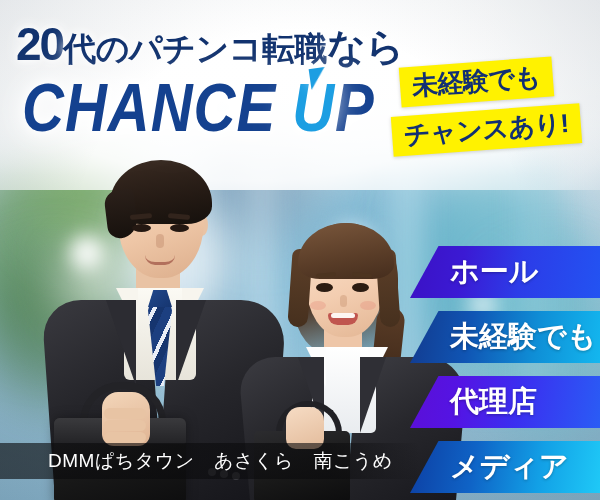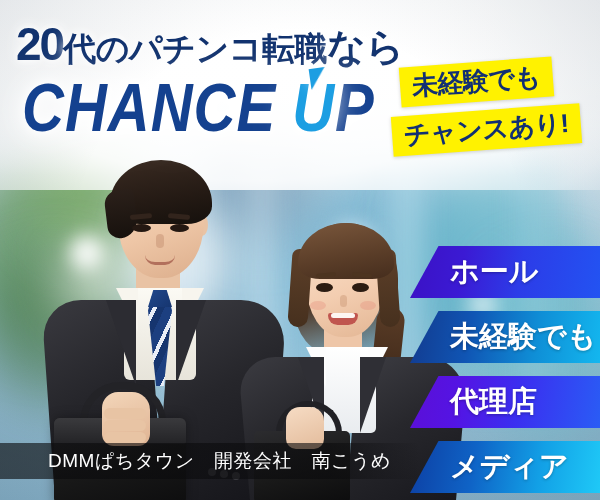--- a/index.html
+++ b/index.html
@@ -476,16 +476,16 @@
     <span>未経験でも</span>
   </div>
   <div class="cat-bar" id="cat4">
     <span>メディア</span>
   </div>
   <div class="cat-bar" id="cat3">
     <span>代理店</span>
   </div>
 
   <div class="caption-band">
-    <span>DMMぱちタウン　開発会社　南こうめ</span>
+    <span>DMMぱちタウン　あさくら　南こうめ</span>
   </div>
 
 </div>
 
 </body></html>

